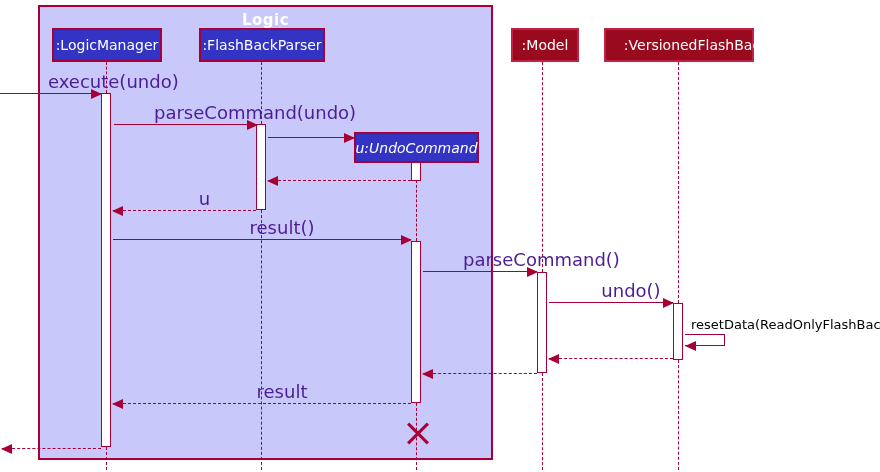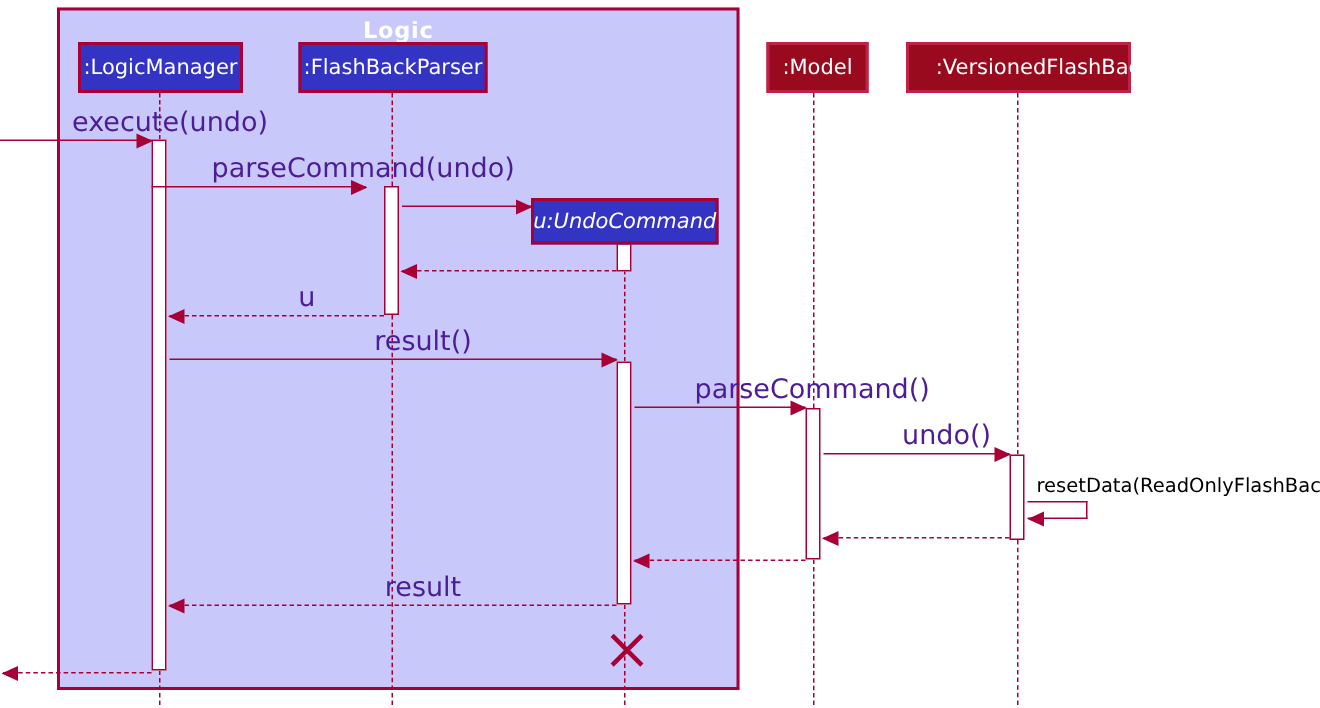--- a/index.html
+++ b/index.html
@@ -88,21 +88,21 @@
 
   <div class="pbox" style="left:354px;top:132px;width:125px;height:31px;font-style:italic;">
     <span>u:UndoCommand</span>
   </div>
 
   <div class="msg" style="left:0px;top:93px;width:101px;">
     <div class="mlabel lbl-left">execute(undo)</div>
     <div class="ah-r"></div>
   </div>
 
-  <div class="msg" style="left:101px;top:124px;width:143px;">
+  <div class="msg" style="left:114px;top:124px;width:143px;">
     <div class="mlabel">parseCommand(undo)</div>
     <div class="ah-r"></div>
   </div>
 
   <div class="msg" style="left:268px;top:137px;width:86px;">
     <div class="ah-r"></div>
   </div>
 
   <div class="msg dashed" style="left:268px;top:180px;width:143px;">
     <div class="ah-l"></div>

